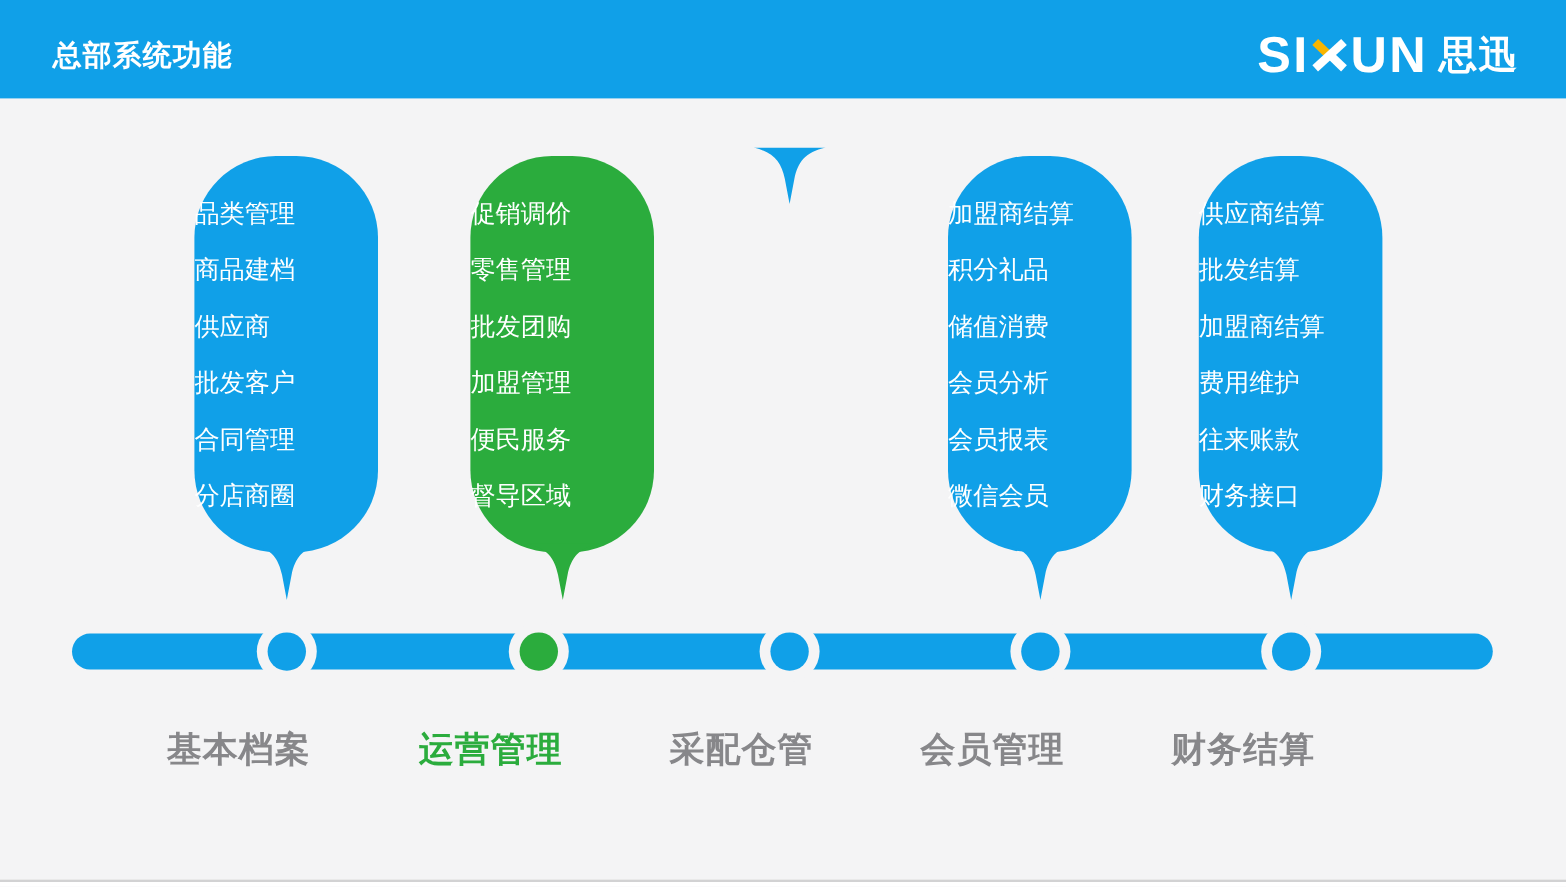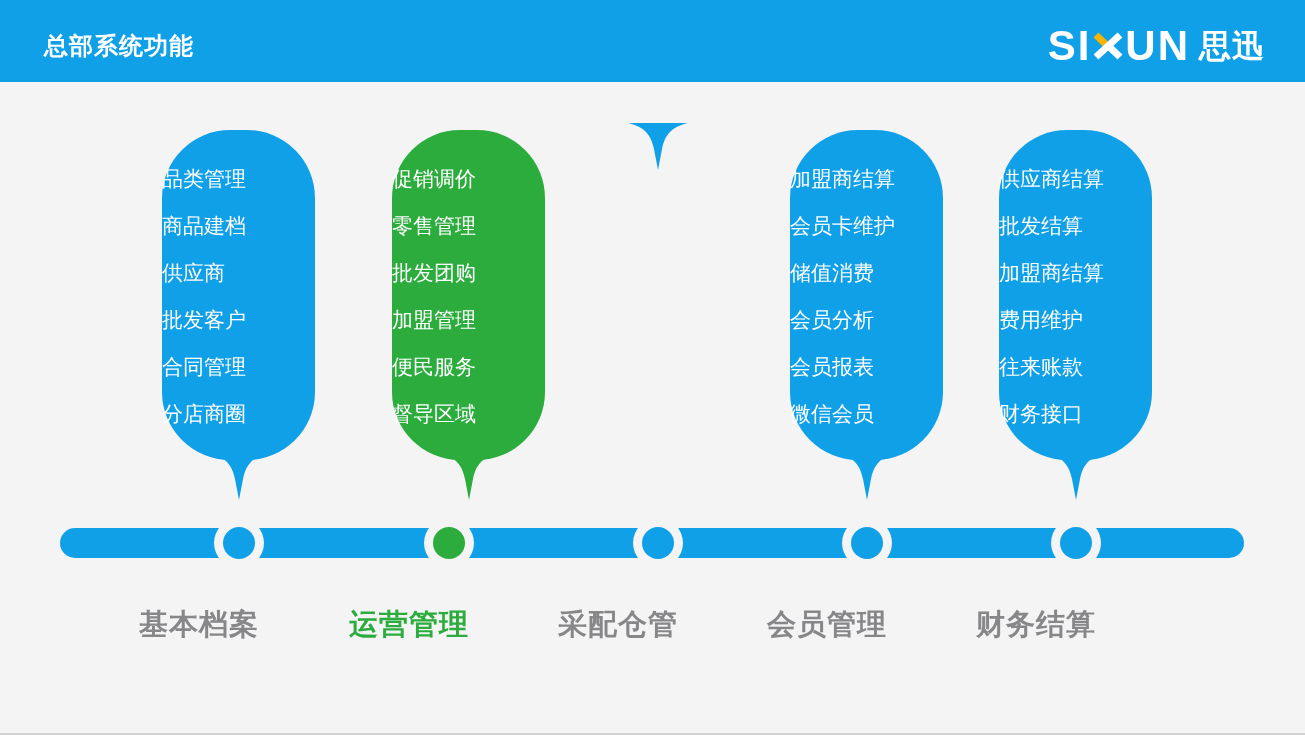--- a/index.html
+++ b/index.html
@@ -132,21 +132,21 @@
 
   <div class="col blue" style="left:581px;">
     <svg class="tail" viewBox="0 0 64 48">
       <path d="M2,0 C19,4 25,12 28,26 L32,47 L36,26 C39,12 45,4 62,0 Z" fill="currentColor"></path>
     </svg>
   </div>
 
   <div class="col blue" style="left:790px;">
     <div class="balloon">
       <div class="item">加盟商结算</div>
-      <div class="item">会员卡维护</div>
+      <div class="item">积分礼品</div>
       <div class="item">储值消费</div>
       <div class="item">会员分析</div>
       <div class="item">会员报表</div>
       <div class="item">微信会员</div>
     </div>
     <svg class="tail" viewBox="0 0 64 48">
       <path d="M2,0 C19,4 25,12 28,26 L32,47 L36,26 C39,12 45,4 62,0 Z" fill="currentColor"></path>
     </svg>
   </div>
 

